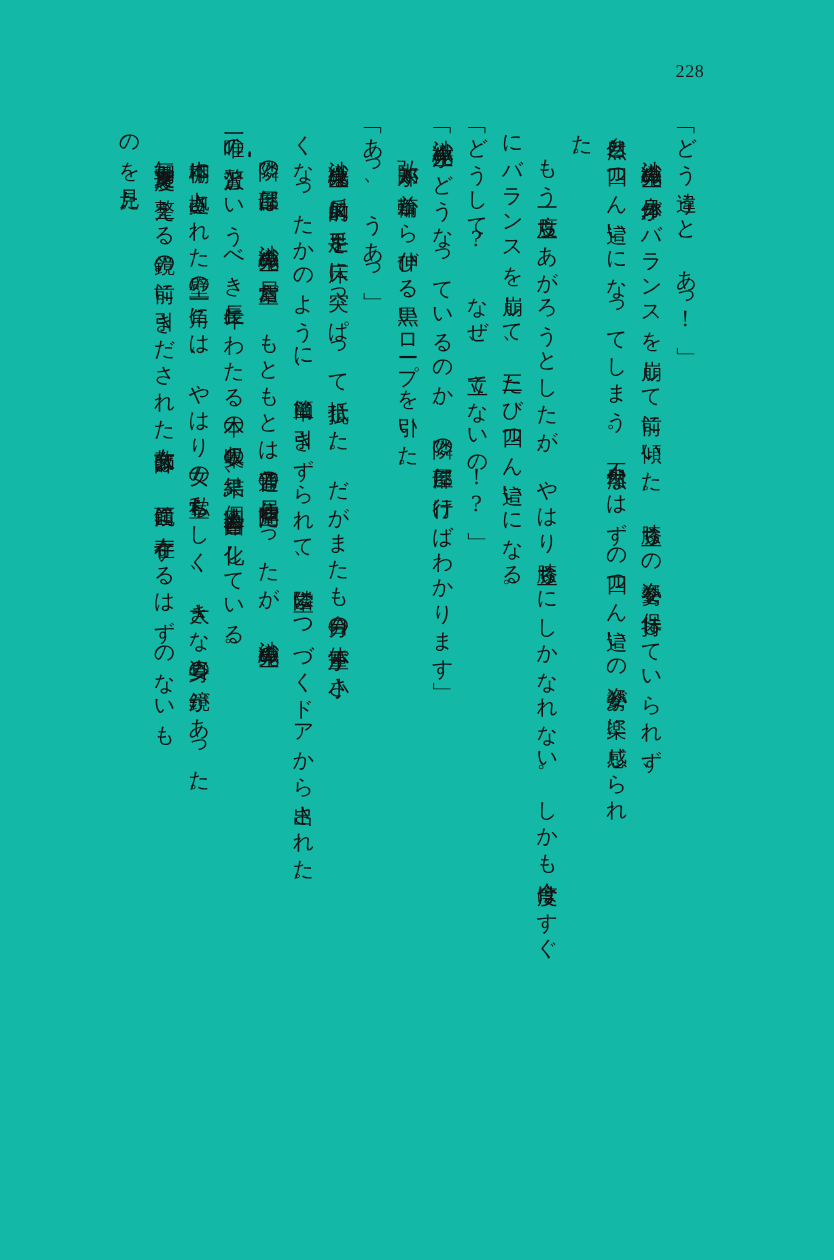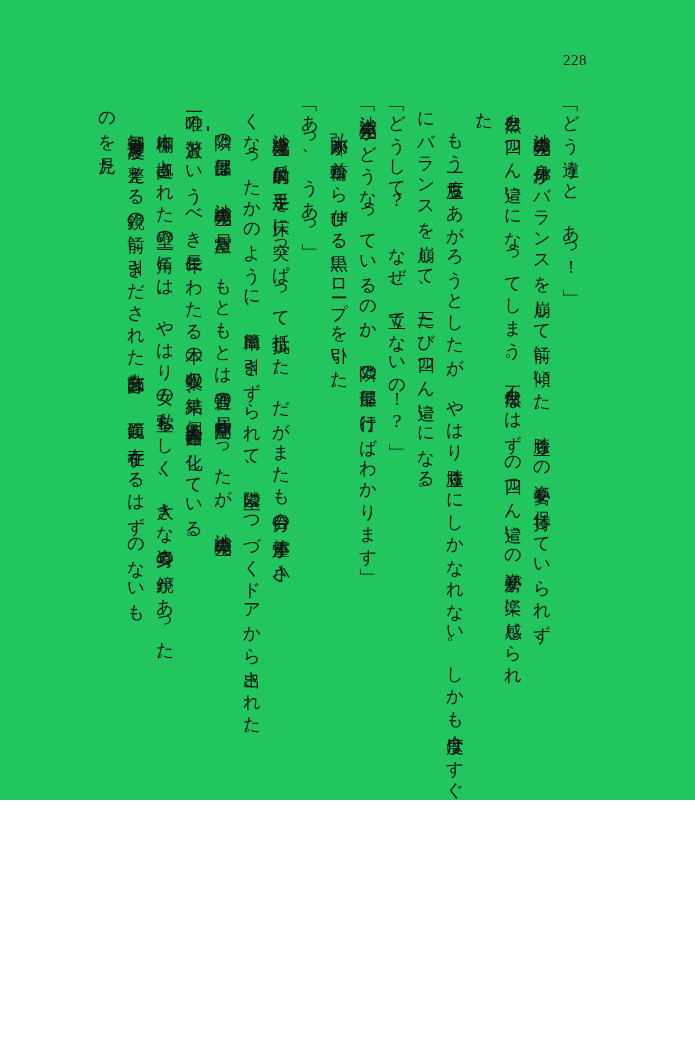--- a/index.html
+++ b/index.html
@@ -10,22 +10,22 @@
   body {
     width: 695px;
     height: 1050px;
     overflow: hidden;
     font-family: "Liberation Serif", serif;
     color: #111111;
   }
   .page {
     position: relative;
     width: 695px;
-    height: 800px;
-    background: #22c55e;
+    height: 1050px;
+    background: #14b8a6;
   }
   .page-number {
     position: absolute;
     top: 52px;
     right: 108px;
     font-size: 15px;
     letter-spacing: 0.5px;
     color: #1a1a1a;
     font-family: "Liberation Serif", serif;
   }

